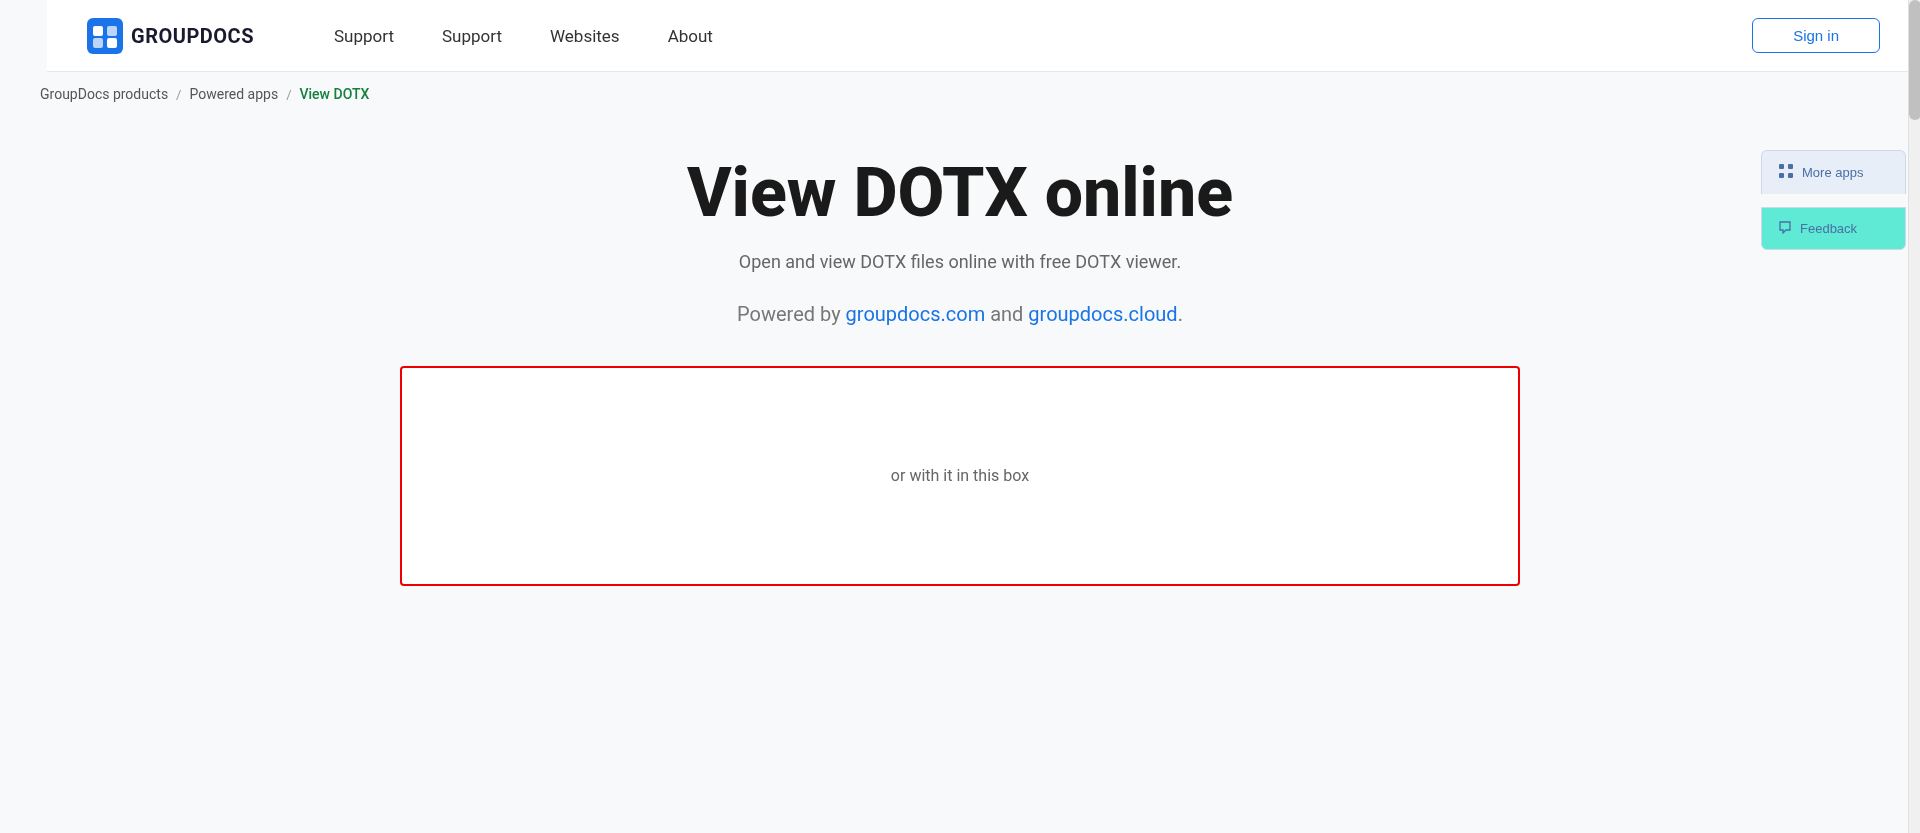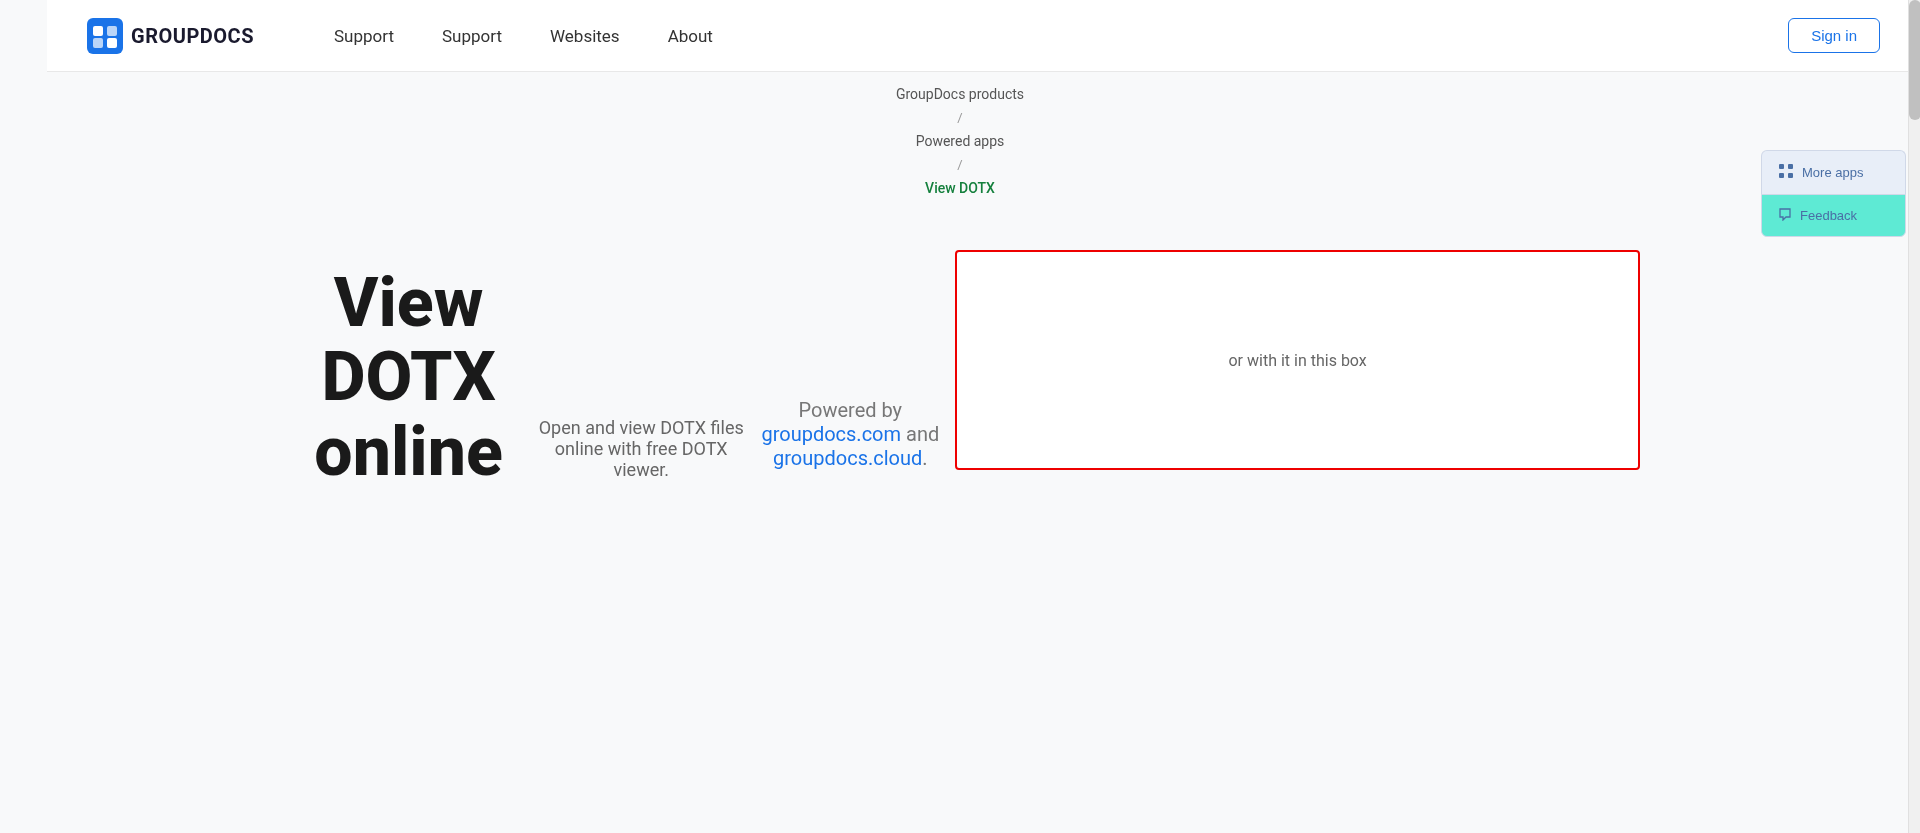--- a/index.html
+++ b/index.html
@@ -65,21 +65,21 @@
     .navbar-actions {
       margin-left: auto;
     }
 
     .sign-in-btn {
       border: 1.5px solid #1a73e8;
       background: transparent;
       color: #1a73e8;
       font-size: 15px;
       font-weight: 500;
-      padding: 8px 22px;
+      padding: 8px 40px;
       border-radius: 6px;
       cursor: pointer;
     }
 
     
     .scrollbar-track {
       position: fixed;
       right: 0;
       top: 0;
       width: 12px;
@@ -97,21 +97,21 @@
       margin-top: 0;
     }
 
     
     .side-buttons {
       position: fixed;
       right: 14px;
       top: 150px;
       display: flex;
       flex-direction: column;
-      gap: 0;
+      gap: 13px;
       z-index: 50;
     }
 
     .side-btn {
       background: #e8eef8;
       border: 1px solid #d0d8e8;
       color: #4a6fa5;
       font-size: 13px;
       font-weight: 500;
       padding: 12px 16px;
@@ -134,25 +134,24 @@
     }
 
     .side-btn-icon {
       font-size: 15px;
     }
 
     
     .breadcrumb {
       padding: 14px 40px;
       display: flex;
-      align-items: center;
+      align-items: flex-end;
       gap: 8px;
       font-size: 14px;
       color: #555;
-      flex-direction: column;
     }
 
     .breadcrumb-link {
       color: #555;
       text-decoration: none;
       cursor: pointer;
     }
 
     .breadcrumb-sep {
       color: #999;
@@ -160,22 +159,22 @@
     }
 
     .breadcrumb-current {
       color: #15803d;
       font-weight: 500;
     }
 
     
     .main-content {
       display: flex;
-      flex-direction: row;
-      align-items: flex-end;
+      flex-direction: column;
+      align-items: center;
       padding: 40px 20px 60px;
       max-width: 1400px;
       margin: 0 auto;
     }
 
     .page-title {
       font-size: 68px;
       font-weight: 800;
       color: #1a1a1a;
       text-align: center;

